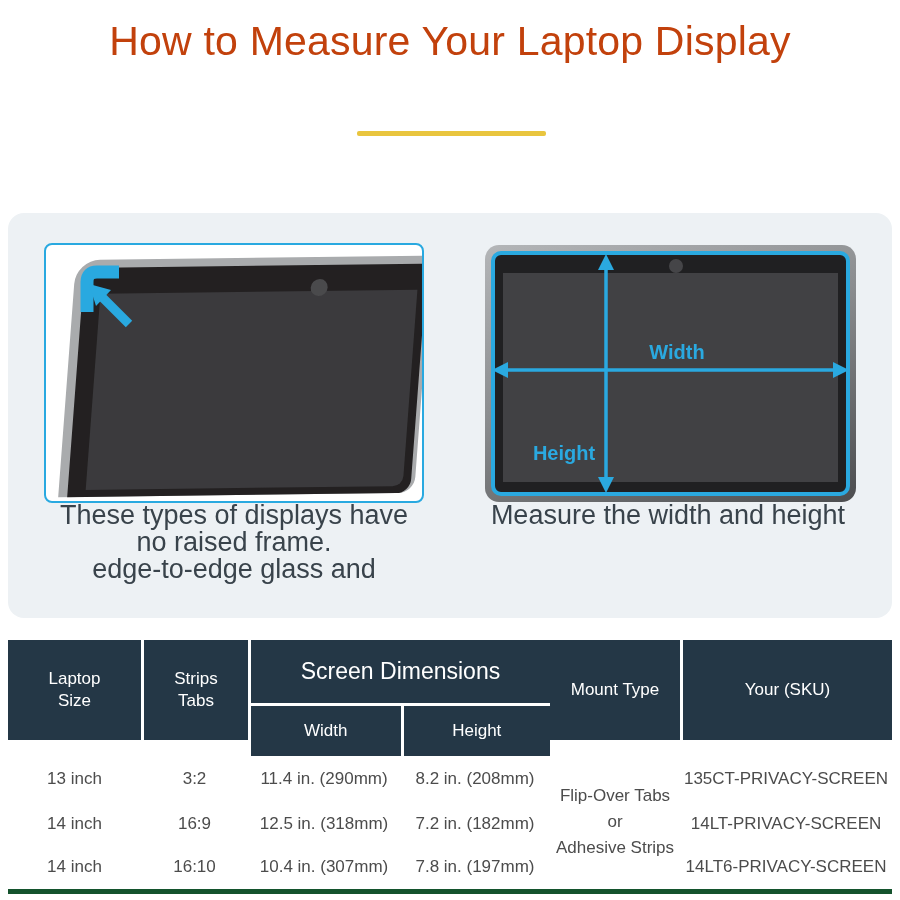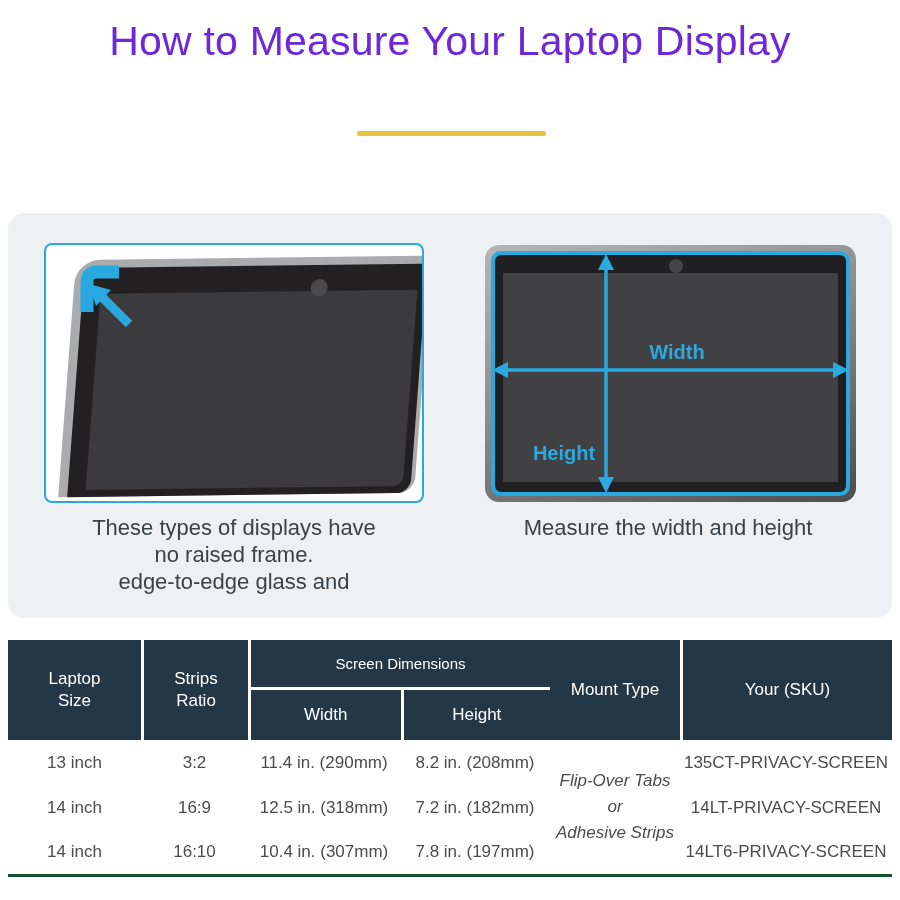--- a/index.html
+++ b/index.html
@@ -1,21 +1,21 @@
 <!DOCTYPE html>
 <html><head>
 <meta charset="utf-8">
 <style>
   * { margin:0; padding:0; box-sizing:border-box; }
   html,body { width:900px; height:900px; background:#ffffff; font-family:"Liberation Sans", sans-serif; }
   #page { position:relative; width:900px; height:900px; background:#ffffff; overflow:hidden; }
 
   
   #title { position:absolute; top:16px; left:0; width:900px; text-align:center;
-           color:#6d28d9; font-size:41px; line-height:50px; font-weight:300; letter-spacing:0.2px; }
+           color:#c2410c; font-size:41px; line-height:50px; font-weight:300; letter-spacing:0.2px; }
   #divider { position:absolute; top:131px; left:357px; width:189px; height:5px;
              background:#e9c53e; border-radius:2px; }
 
   
   #panel { position:absolute; top:213px; left:8px; width:884px; height:405px;
            background:#edf1f4; border-radius:16px; }
 
   
   #left-card { position:absolute; left:36px; top:30px; width:380px; height:260px;
                background:#ffffff; border:2px solid #29a9e0; border-radius:8px; overflow:hidden; }
@@ -39,45 +39,45 @@
   #right-screen { position:absolute; left:8px; top:18px; right:8px; bottom:10px; background:#414144; }
   #right-webcam { position:absolute; left:174px; top:4px; width:14px; height:14px;
                   border-radius:50%; background:#454548; }
   #arrows-overlay { position:absolute; left:0; top:0; }
   .measure-label { position:absolute; width:120px; text-align:center; color:#2aa9e0;
                    font-weight:bold; font-size:20px; }
   #width-label  { left:132px; top:96px; }
   #height-label { left:19px;  top:197px; }
 
   
-  .caption { position:absolute; top:301px; color:#39434b; font-size:22px; line-height:27px;
+  .caption { position:absolute; top:289px; color:#39434b; font-size:27px; line-height:27px;
              text-align:center; }
   #left-caption  { left:16px;  width:420px; }
   #right-caption { left:450px; width:420px; }
   .caption span { display:block; }
 
   
   #spec-table { position:absolute; top:640px; left:8px; width:884px; }
   #spec-header { display:grid; grid-template-columns:133px 107px 302px 130px 212px; }
   .hc { background:#243746; color:#ffffff; font-size:17px; line-height:22px; text-align:center; }
   .hc.side { height:100px; display:flex; flex-direction:column; align-items:center; justify-content:center; }
   .hc + .hc, #hgroup { border-left:3px solid #ffffff; }
   #hgroup { background:#243746; }
-  #hgroup-top { height:47px; display:flex; align-items:center; justify-content:center;
-                color:#ffffff; font-size:15px; }
+  #hgroup-top { height:63px; display:flex; align-items:center; justify-content:center;
+                color:#ffffff; font-size:23px; }
   #hgroup-bottom { display:grid; grid-template-columns:149.5px 149.5px; height:53px; }
   #hgroup-bottom .hsub { border-top:3px solid #ffffff; display:flex; align-items:center;
                          justify-content:center; color:#ffffff; font-size:17px; }
   #hgroup-bottom .hsub + .hsub { border-left:3px solid #ffffff; }
 
   #spec-body { width:884px; border-collapse:collapse; table-layout:fixed;
-               border-bottom:3px solid #14532d; }
+               border-bottom:5px solid #14532d; }
   #spec-body td { height:45px; text-align:center; vertical-align:middle;
                   color:#4c4c4c; font-size:17px; }
-  #mount-cell span { display:block; line-height:26px;font-style:italic; }
+  #mount-cell span { display:block; line-height:26px; }
 </style>
 </head>
 <body>
 
 <div id="page">
 
   <h1 id="title">
     <span>How to Measure Your Laptop Display</span><br>
   </h1>
   <div id="divider"></div>
@@ -130,21 +130,21 @@
   </div>
 
   <div id="spec-table">
     <div id="spec-header">
       <div class="hc side">
         <span>Laptop</span>
         <span>Size</span>
       </div>
       <div class="hc side">
         <span>Strips</span>
-        <span>Ratio</span>
+        <span>Tabs</span>
       </div>
       <div id="hgroup">
         <div id="hgroup-top">Screen Dimensions</div>
         <div id="hgroup-bottom">
           <div class="hsub">Width</div>
           <div class="hsub">Height</div>
         </div>
       </div>
       <div class="hc side">
         <span>Mount Type</span>

